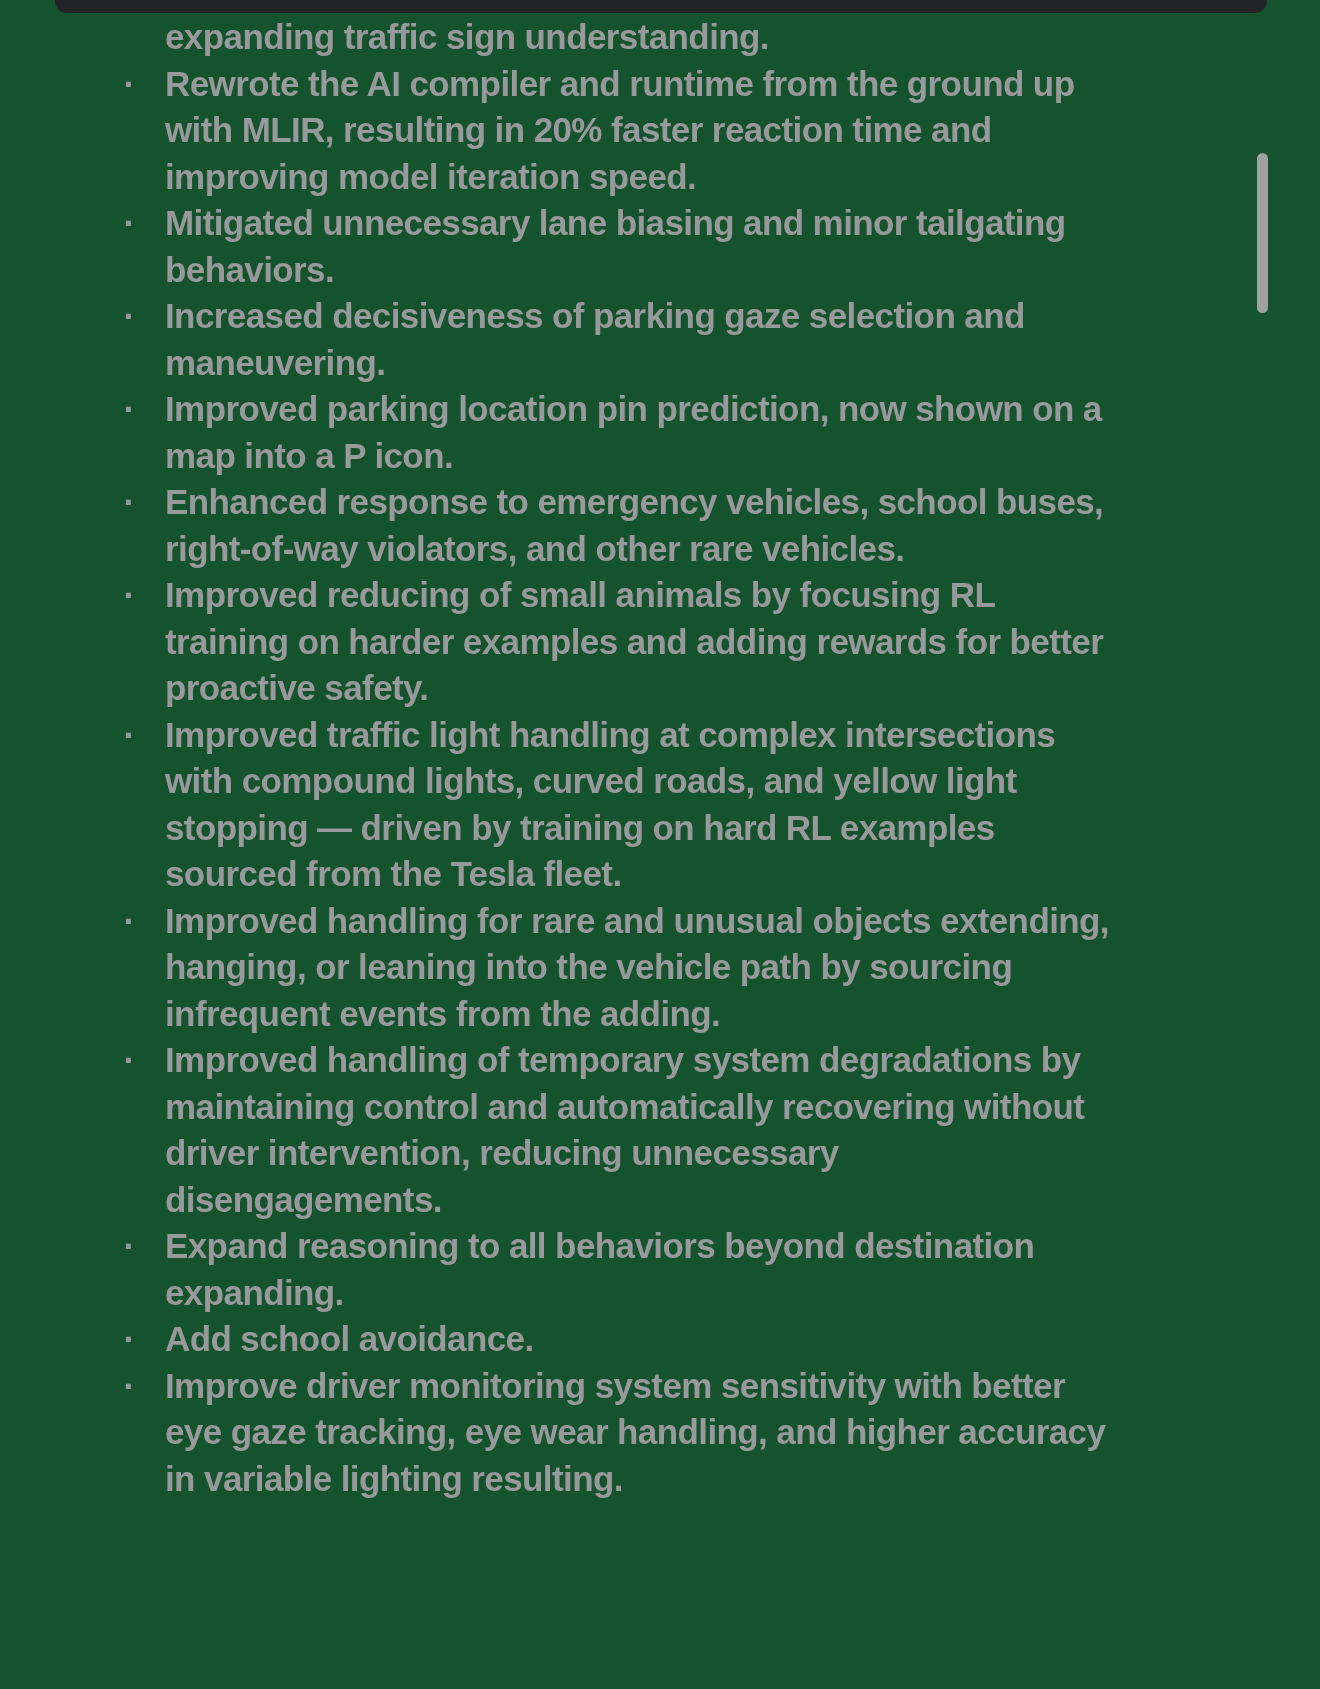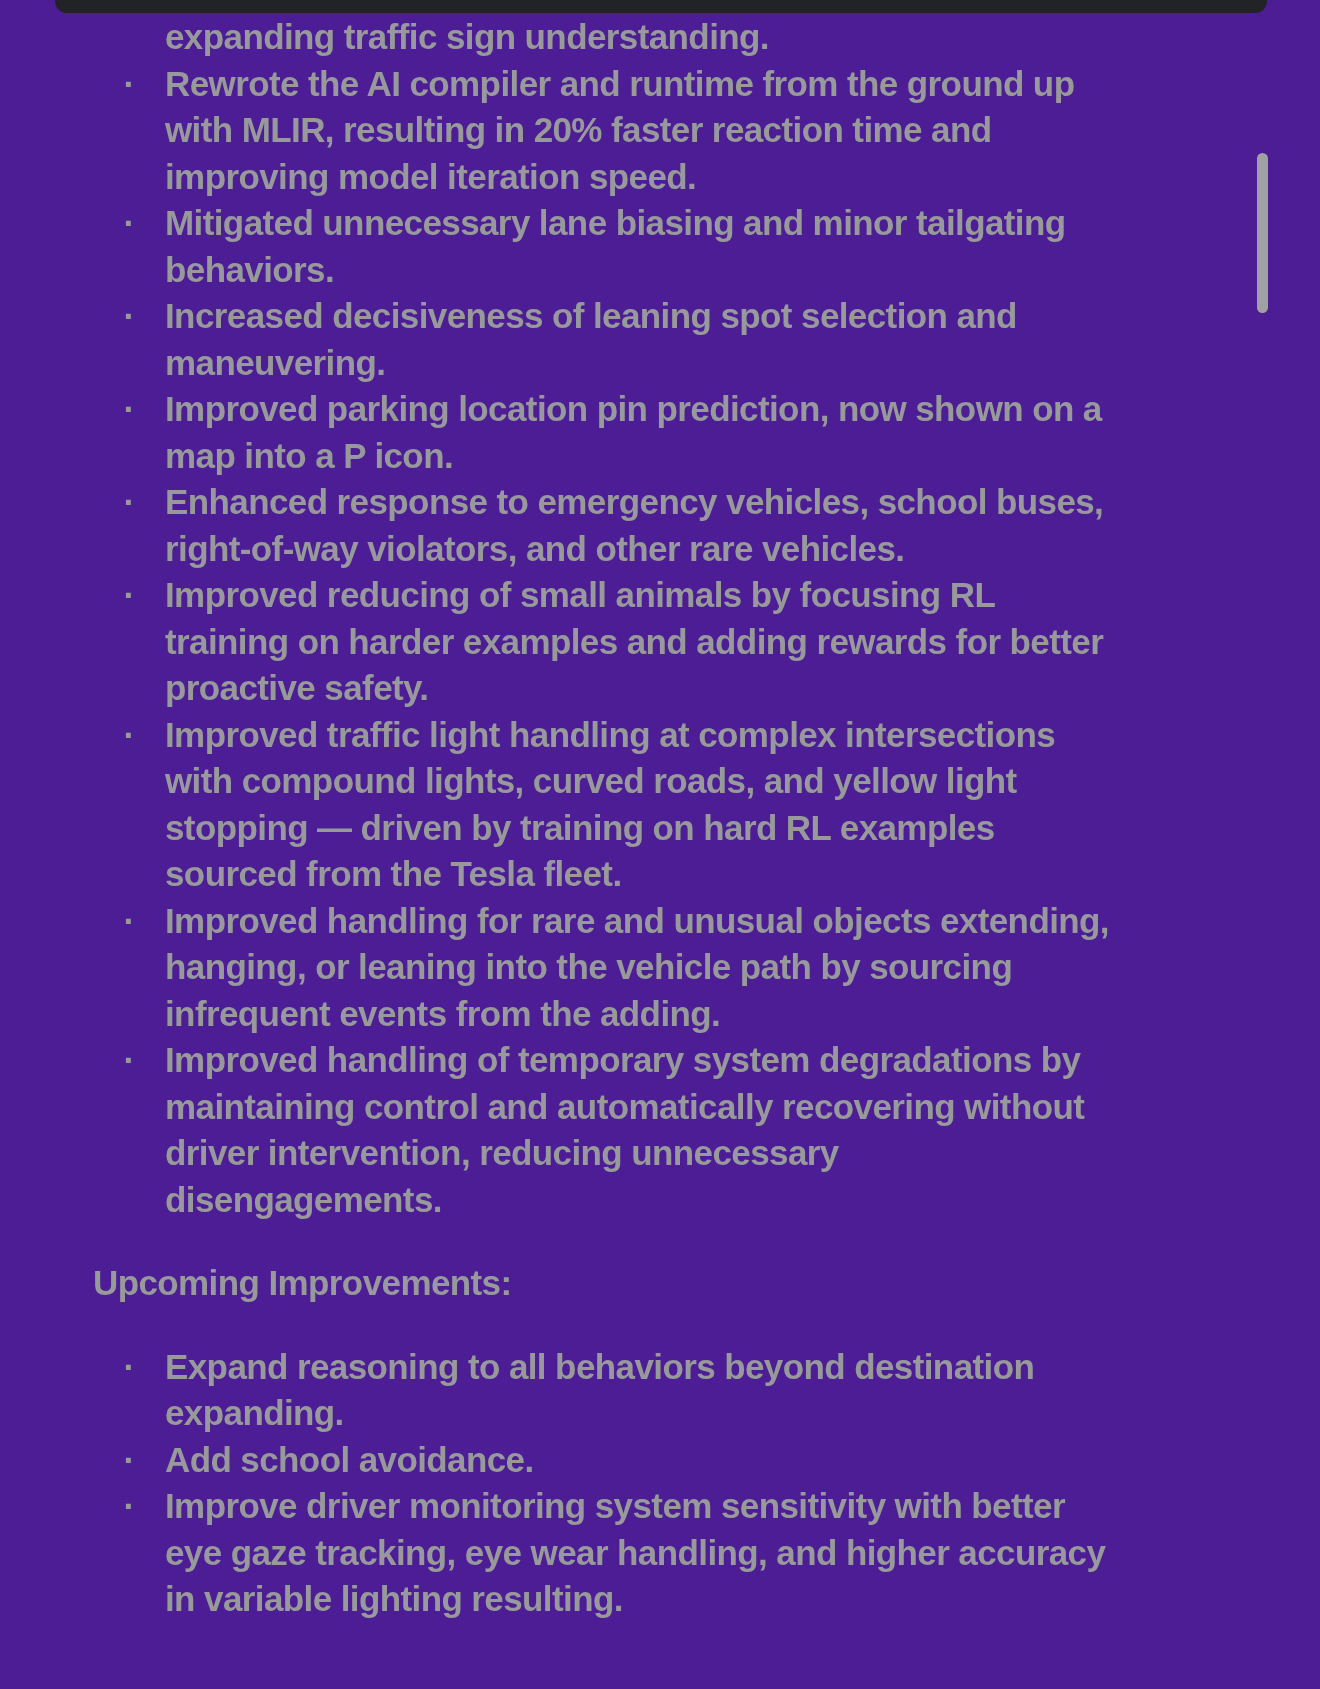--- a/index.html
+++ b/index.html
@@ -10,21 +10,21 @@
   body {
     width: 1320px;
     height: 1689px;
     overflow: hidden;
     font-family: "Liberation Sans", sans-serif;
   }
   .screen {
     position: relative;
     width: 1320px;
     height: 1689px;
-    background: #4c1d95;
+    background: #14532d;
     overflow: hidden;
   }
   
   .card-edge {
     position: absolute;
     top: -24px;
     left: 55px;
     width: 1212px;
     height: 37px;
     background: #222327;
@@ -88,21 +88,21 @@
 with MLIR, resulting in 20% faster reaction time and
 improving model iteration speed.</span>
     </div>
     <div class="row">
       <span class="bullet-col">·</span>
       <span class="item-text">Mitigated unnecessary lane biasing and minor tailgating
 behaviors.</span>
     </div>
     <div class="row">
       <span class="bullet-col">·</span>
-      <span class="item-text">Increased decisiveness of leaning spot selection and
+      <span class="item-text">Increased decisiveness of parking gaze selection and
 maneuvering.</span>
     </div>
     <div class="row">
       <span class="bullet-col">·</span>
       <span class="item-text">Improved parking location pin prediction, now shown on a
 map into a P icon.</span>
     </div>
     <div class="row">
       <span class="bullet-col">·</span>
       <span class="item-text">Enhanced response to emergency vehicles, school buses,
@@ -128,21 +128,20 @@
 infrequent events from the adding.</span>
     </div>
     <div class="row">
       <span class="bullet-col">·</span>
       <span class="item-text">Improved handling of temporary system degradations by
 maintaining control and automatically recovering without
 driver intervention, reducing unnecessary
 disengagements.</span>
     </div>
 
-    <div class="heading">Upcoming Improvements:</div>
 
     <div class="row">
       <span class="bullet-col">·</span>
       <span class="item-text">Expand reasoning to all behaviors beyond destination
 expanding.</span>
     </div>
     <div class="row">
       <span class="bullet-col">·</span>
       <span class="item-text">Add school avoidance.</span>
     </div>

